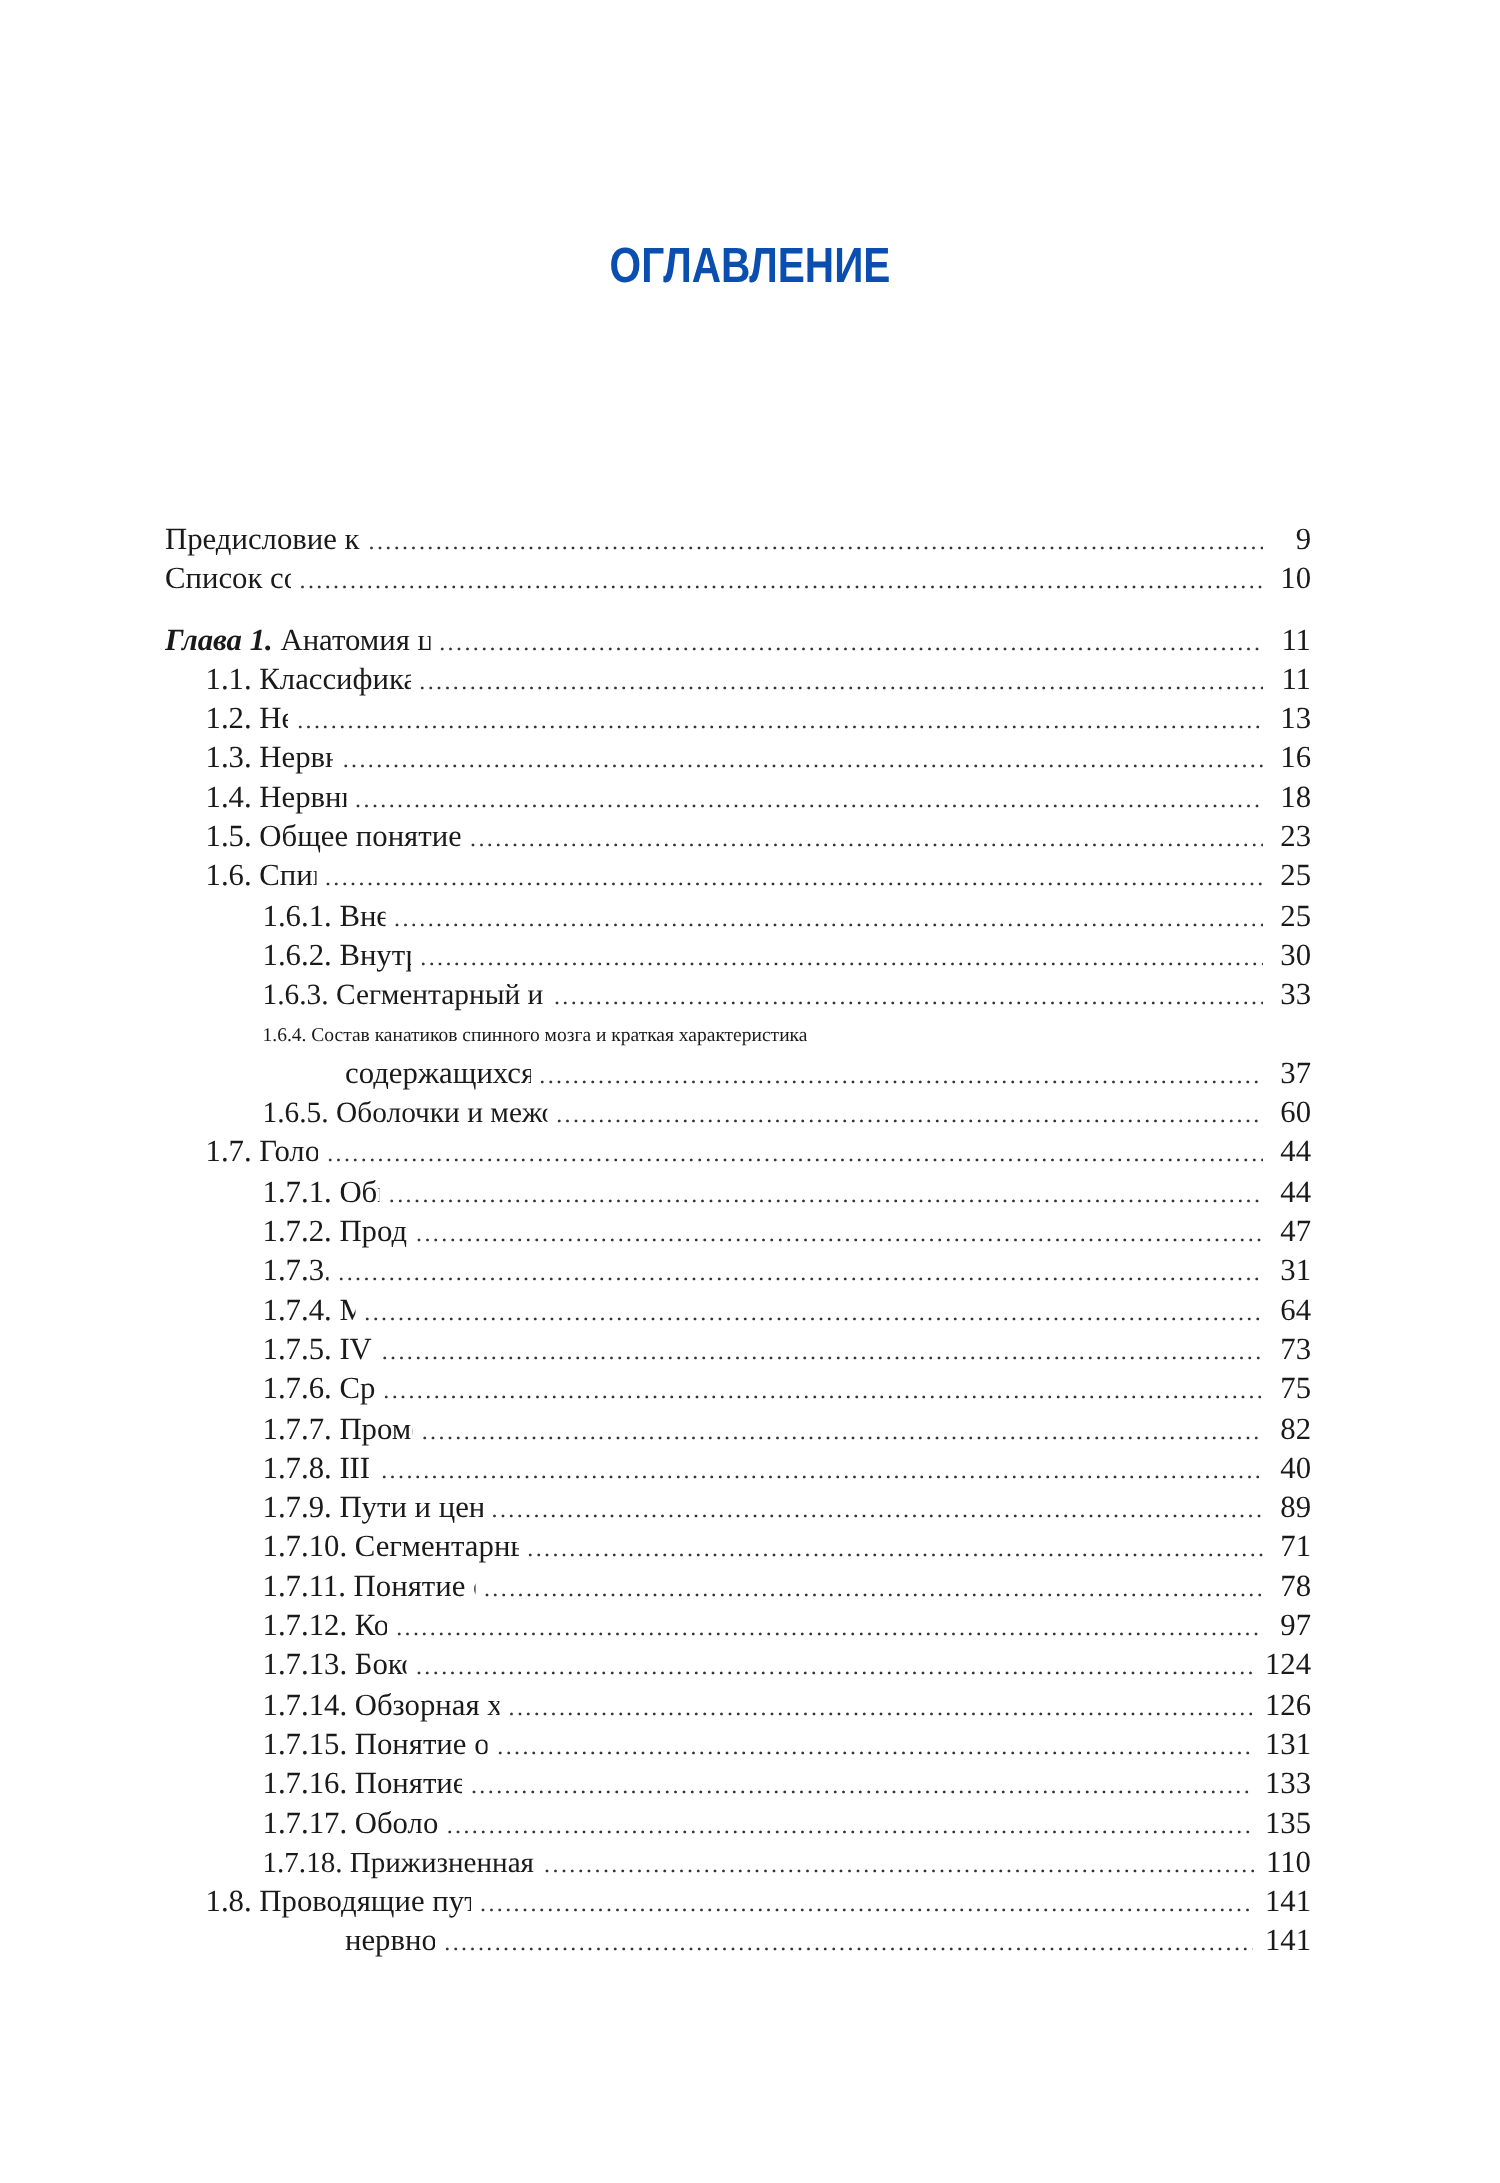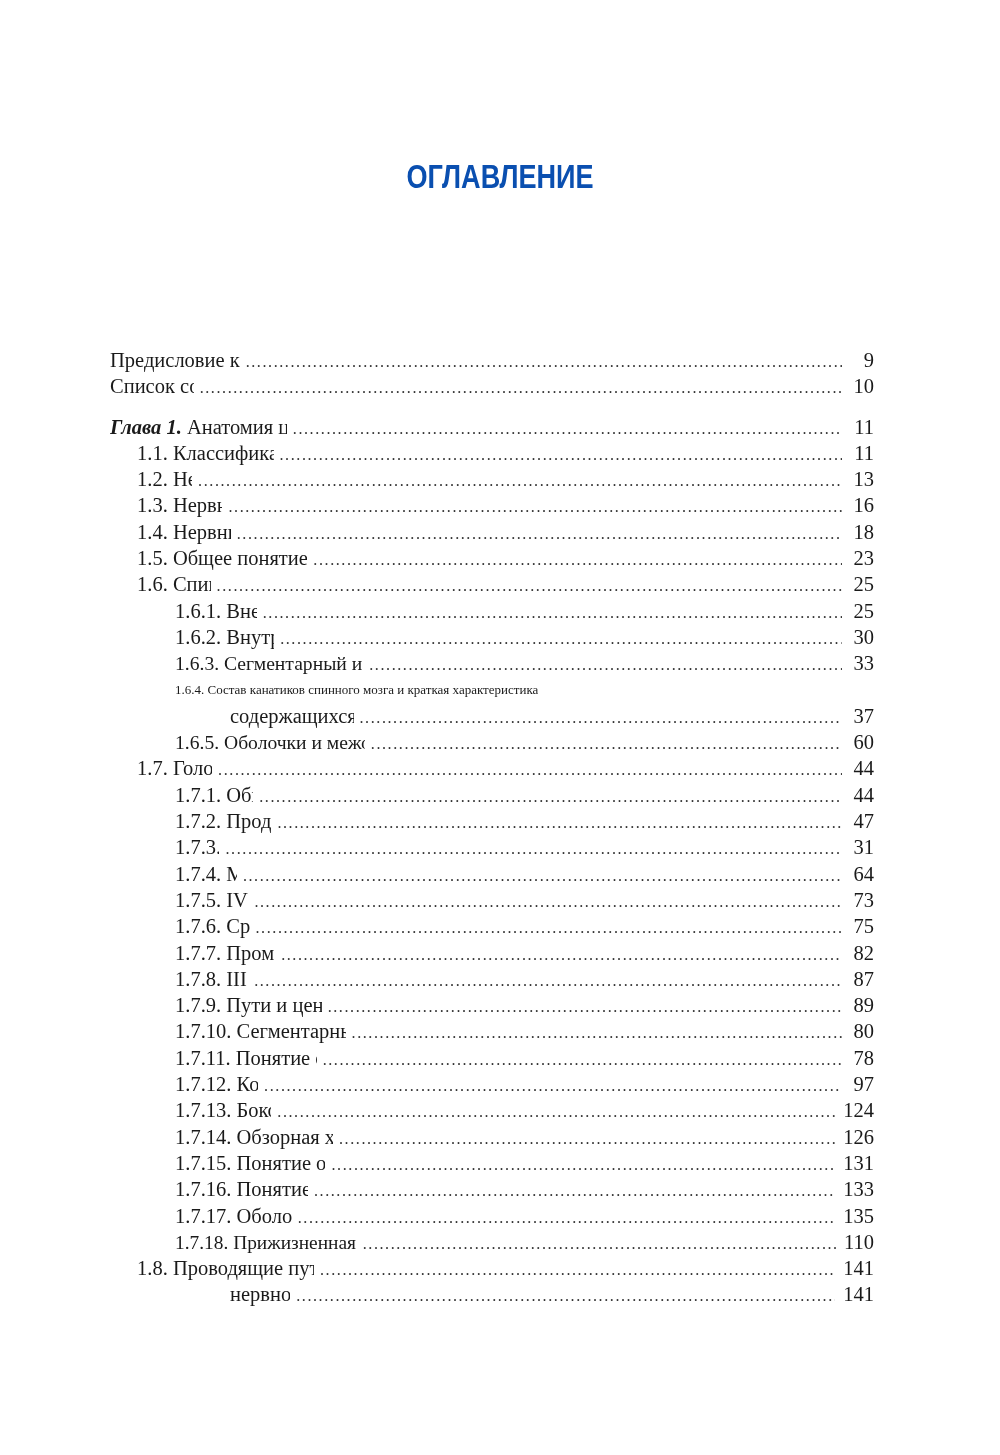--- a/index.html
+++ b/index.html
@@ -246,35 +246,35 @@
       <div class="line">
         <span class="label-wrap">1.7.7. Промежуточный мозг</span>
         <span class="leader"></span>
         <span class="page">82</span>
       </div>
     </div>
   <div class="toc-row lvl2">
       <div class="line">
         <span class="label-wrap">1.7.8. III желудочек</span>
         <span class="leader"></span>
-        <span class="page">87</span>
+        <span class="page">40</span>
       </div>
     </div>
   <div class="toc-row lvl2">
       <div class="line">
         <span class="label-wrap">1.7.9. Пути и центры промежуточного мозга</span>
         <span class="leader"></span>
         <span class="page">89</span>
       </div>
     </div>
   <div class="toc-row lvl2">
       <div class="line">
         <span class="label-wrap">1.7.10. Сегментарный аппарат ствола головного мозга</span>
         <span class="leader"></span>
-        <span class="page">80</span>
+        <span class="page">71</span>
       </div>
     </div>
   <div class="toc-row lvl2">
       <div class="line">
         <span class="label-wrap">1.7.11. Понятие о ретикулярной формации</span>
         <span class="leader"></span>
         <span class="page">78</span>
       </div>
     </div>
   <div class="toc-row lvl2">

